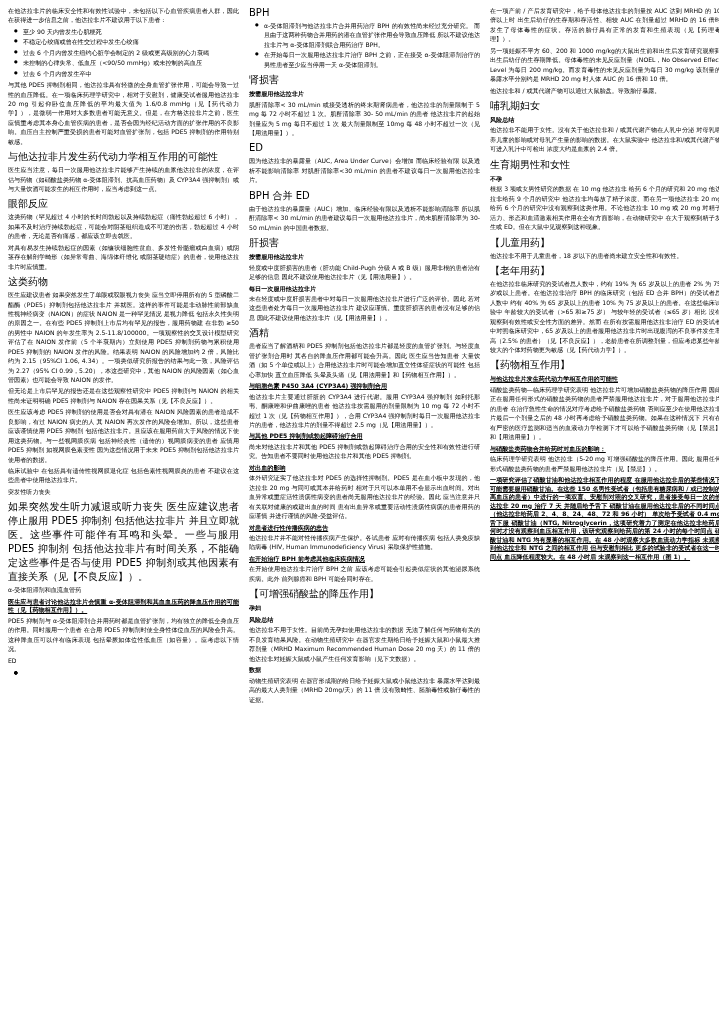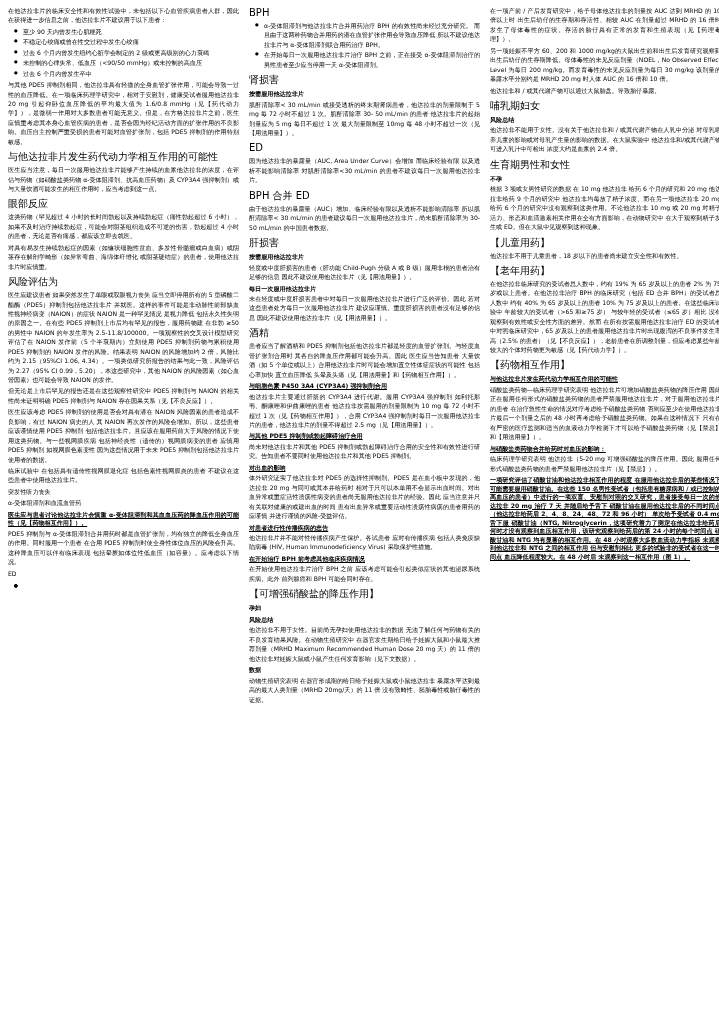--- a/index.html
+++ b/index.html
@@ -82,26 +82,27 @@
       <li>过去 6 个月内曾发生纽约心脏学会制定的 2 级或更高级别的心力衰竭</li>
       <li>未控制的心律失常、低血压（&lt;90/50 mmHg）或未控制的高血压</li>
       <li>过去 6 个月内曾发生卒中</li>
     </ul>
     <p class="para">与其他 PDE5 抑制剂相同，他达拉非具有轻微的全身血管扩张作用，可能会导致一过性的血压降低。在一项临床药理学研究中，相对于安慰剂，健康受试者服用他达拉非 20 mg 引起仰卧位血压降低的平均最大值为 1.6/0.8 mmHg（见【药代动力学】），是微弱一作用对大多数患者可能无意义。但是，在方格达拉非片之前，医生应慎重考虑其本身心血管疾病的患者，是否会因为经纪活动方面的扩张作用的不良影响。血压自主控制严重受损的患者可能对血管扩张剂，包括 PDE5 抑制剂的作用特别敏感。</p>
     <h2 class="sec">与他达拉非片发生药代动力学相互作用的可能性</h2>
     <p class="para">医生应当注意，每日一次服用他达拉非片能够产生持续的血浆他达拉非的浓度，在评估与药物（如硝酸盐类药物 α-受体阻滞剂、抗高血压药物）及 CYP3A4 强抑制剂）或与大量饮酒可能发生的相互作用时，应当考虑到这一点。</p>
     <h2 class="sec">眼部反应</h2>
     <p class="para">这类药物（罕见超过 4 小时的长时间勃起以及持续勃起症（痛性勃起超过 6 小时），如果不及时治疗持续勃起症，可能会对阴茎组织造成不可逆的伤害，勃起超过 4 小时的患者，无论是否有痛感，都应该立即去就医。</p>
     <p class="para">对具有易发生持续勃起症的因素（如镰状细胞性贫血、多发性骨髓瘤或白血病）或阴茎存在解剖学畸形（如异常弯曲、海绵体纤维化 或阴茎硬结症）的患者，使用他达拉非片时应慎重。</p>
-    <h2 class="sec">风险评估为</h2>
+    <h2 class="sec">这类药物</h2>
     <p class="para">医生应建议患者 如果突然发生了单眼或双眼视力丧失 应当立即停用所有的 5 型磷酸二酯酶（PDE5）抑制剂包括他达拉非片 并就医。这样的事件可能是非动脉性前部缺血性视神经病变（NAION）的症状 NAION 是一种罕见情况 是视力降低 包括永久性失明的原因之一。在有些 PDE5 抑制剂上市后均有罕见的报告，服用药物建 在非勃 ≥50 的男性中 NAION 的年发生率为 2.5-11.8/100000。一项观察性的交叉设计模型研究评估了在 NAION 发作前（5 个半衰期内）立刻使用 PDE5 抑制剂药物与累积使用 PDE5 抑制剂的 NAION 发作的风险。结果表明 NAION 的风险增加约 2 倍，风险比约为 2.15（95%CI 1.06, 4.34）。一项类似研究所报告的结果与此一致，风险评估为 2.27（95% CI 0.99，5.20），本这些研究中，其他 NAION 的风险因素（如心血管因素）也可能会导致 NAION 的发作。</p>
     <p class="para">但无论是上市后罕见的报告还是在这些观察性研究中 PDE5 抑制剂与 NAION 的相关性尚未证明明确 PDE5 抑制剂与 NAION 存在因果关系（见【不良反应】）。</p>
     <p class="para">医生应该考虑 PDE5 抑制剂的使用是否会对具有潜在 NAION 风险因素的患者造成不良影响，有过 NAION 病史的人 其 NAION 再次发作的风险会增加。所以，这些患者应该谨慎使用 PDE5 抑制剂 包括他达拉非片。且应该在服用药前大于风险的情况下使用这类药物。与一些视网膜疾病 包括神经炎性（遗传的）视网膜病变的患者 应慎用 PDE5 抑制剂 如视网膜色素变性 因为这些情况用于未来 PDE5 抑制剂包括他达拉非片使用者的数据。</p>
     <p class="para">临床试验中 在包括具有遗传性视网膜退化症 包括色素性视网膜炎的患者 不建议在这些患者中使用他达拉非片。</p>
     <p class="para">突发性听力丧失</p>
+    <h2 class="sec">如果突然发生听力减退或听力丧失 医生应建议患者停止服用 PDE5 抑制剂 包括他达拉非片 并且立即就医。这些事件可能伴有耳鸣和头晕。一些与服用 PDE5 抑制剂 包括他达拉非片有时间关系，不能确定这些事件是否与使用 PDE5 抑制剂或其他因素有直接关系（见【不良反应】）。</h2>
     <p class="para">α-受体阻滞剂和血流血管药</p>
     <h3 class="subsec u">医生应与患者讨论他达拉非片会慎重 α-受体阻滞剂和其血血压药的降血压作用的可能性（见【药物相互作用】）。</h3>
     <p class="para">PDE5 抑制剂与 α-受体阻滞剂合并用药时都是血管扩张剂，均有独立的降低全身血压的作用。同时服用一个患者 在合用 PDE5 抑制剂时使全身性体位血压的风险会升高。这种降血压可以伴有临床表现 包括晕厥如体位性低血压（如容量）。应考虑以下情况。</p>
     <p class="para">ED</p>
     <h2 class="sec"></h2>
     <ul class="bul">
       <li></li>
       <li></li>
       <li></li>
       <li></li>

